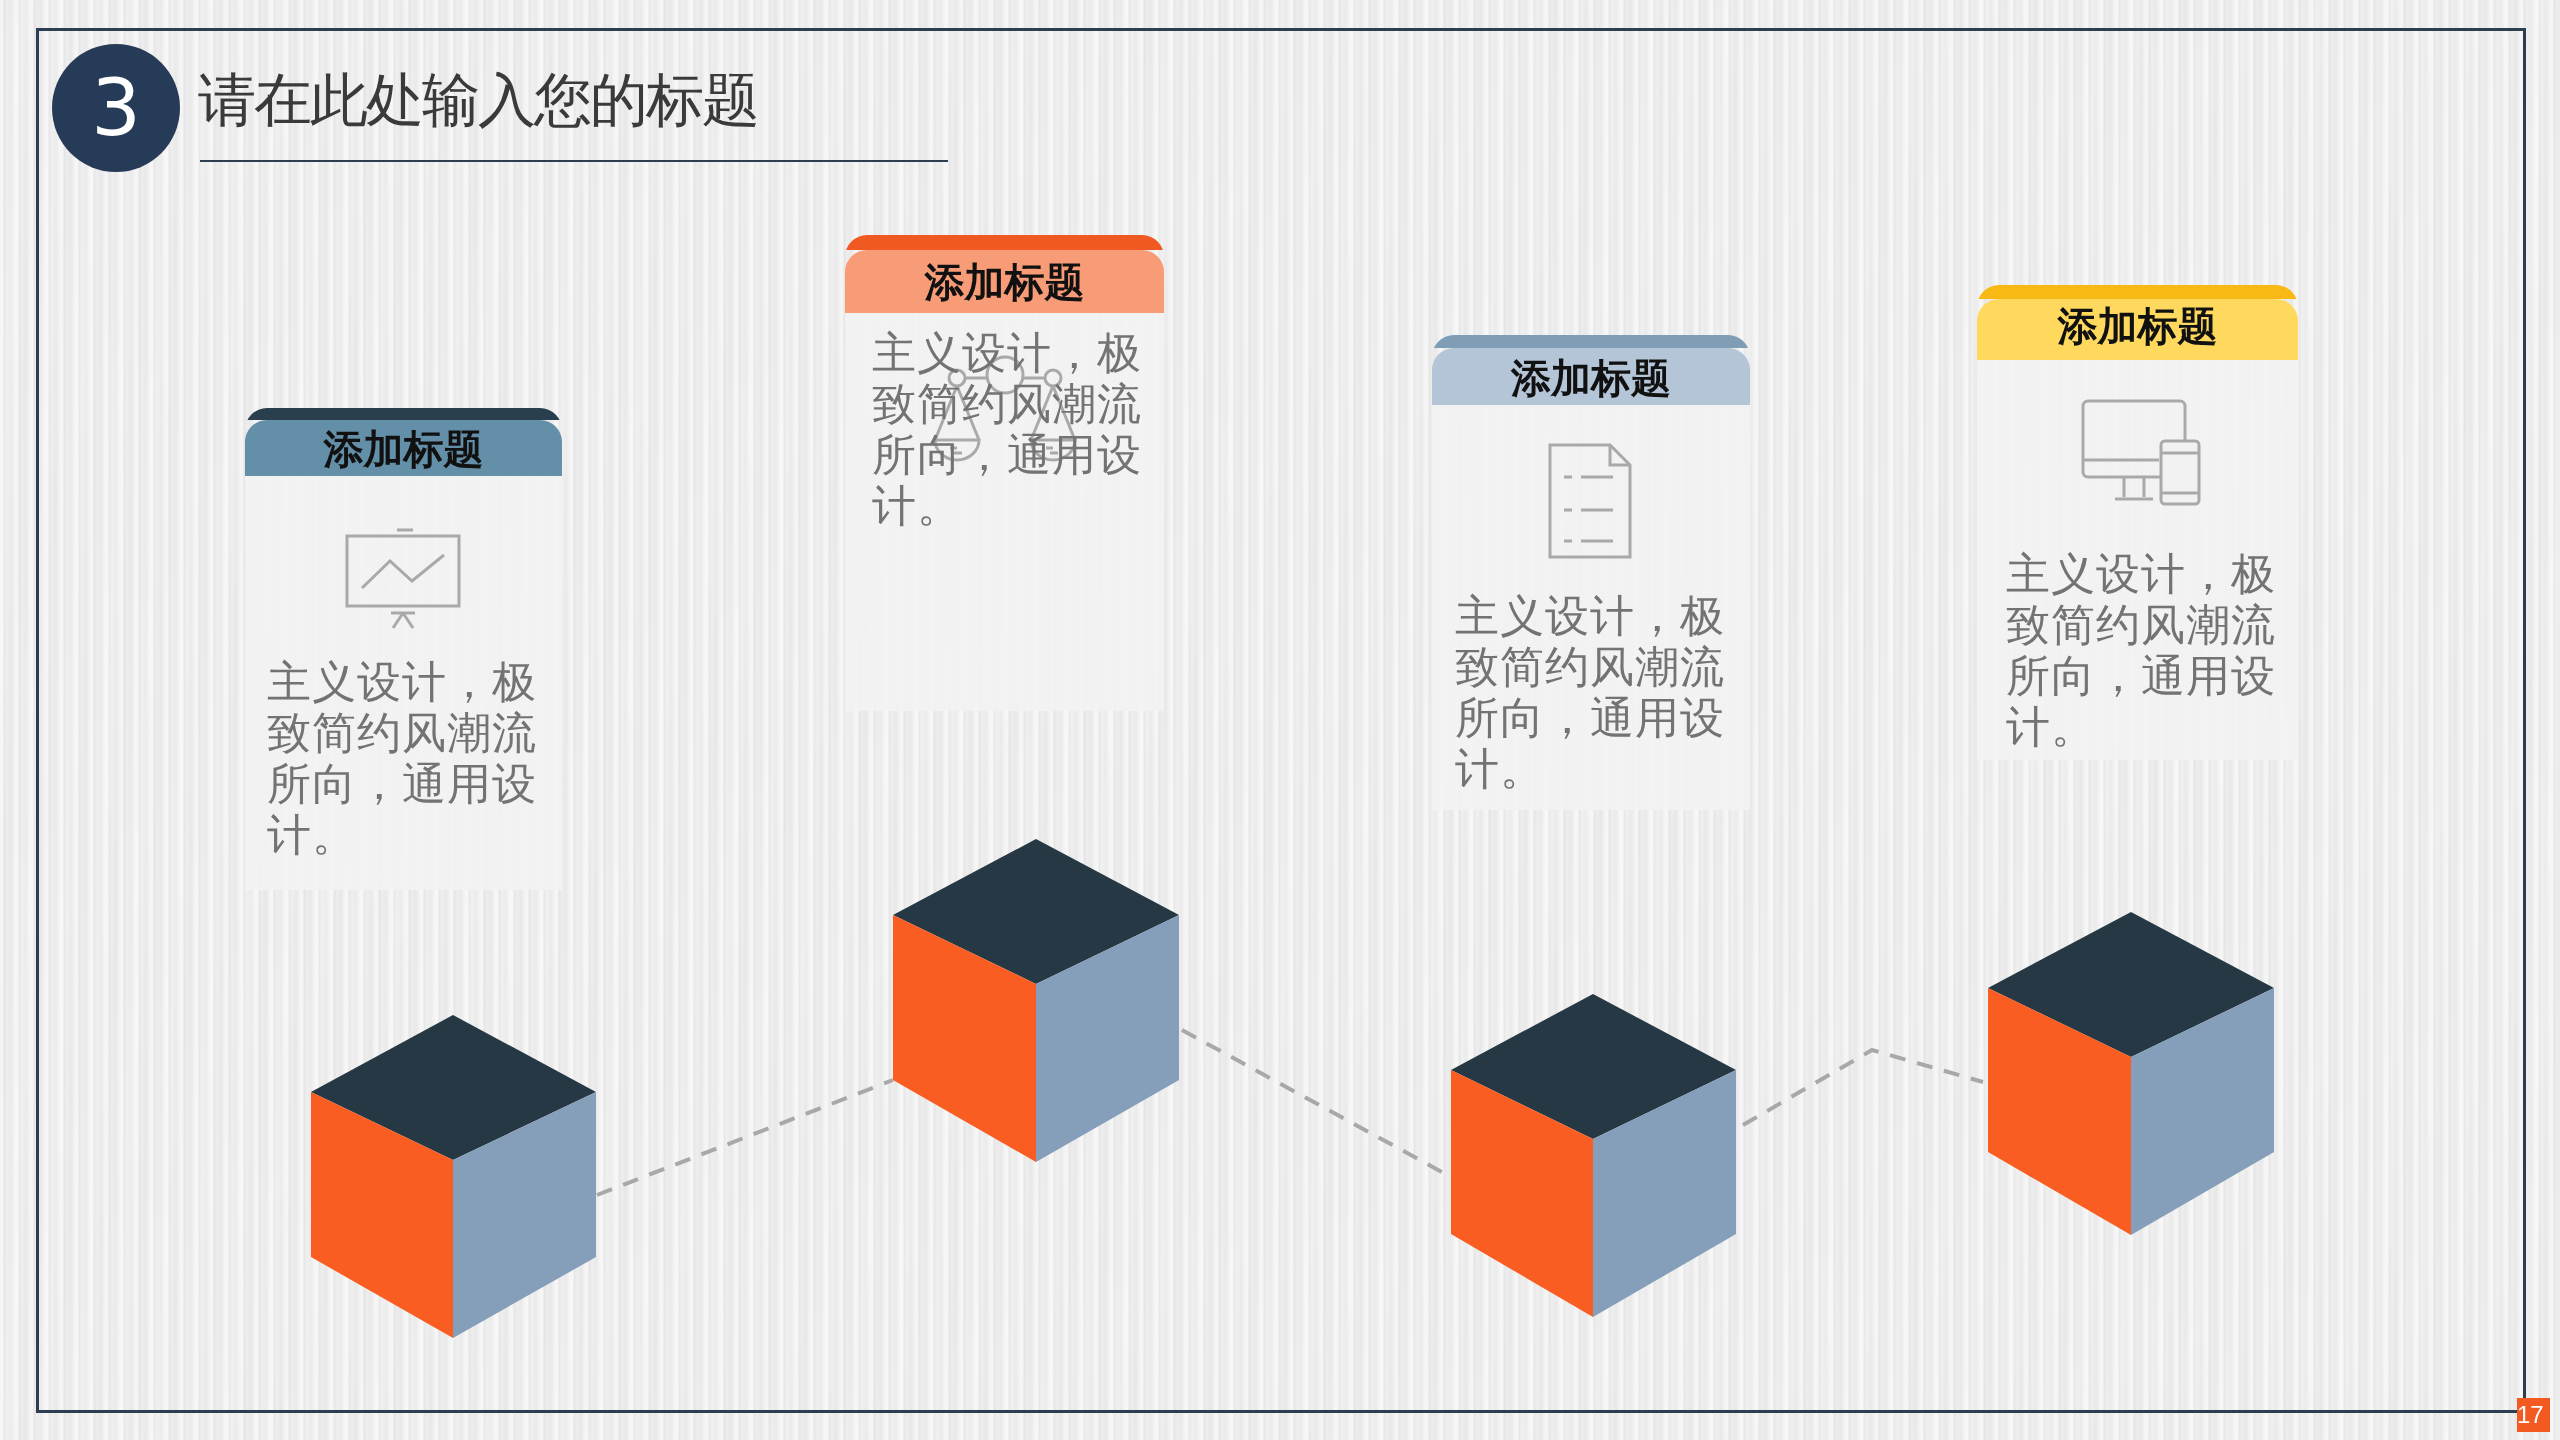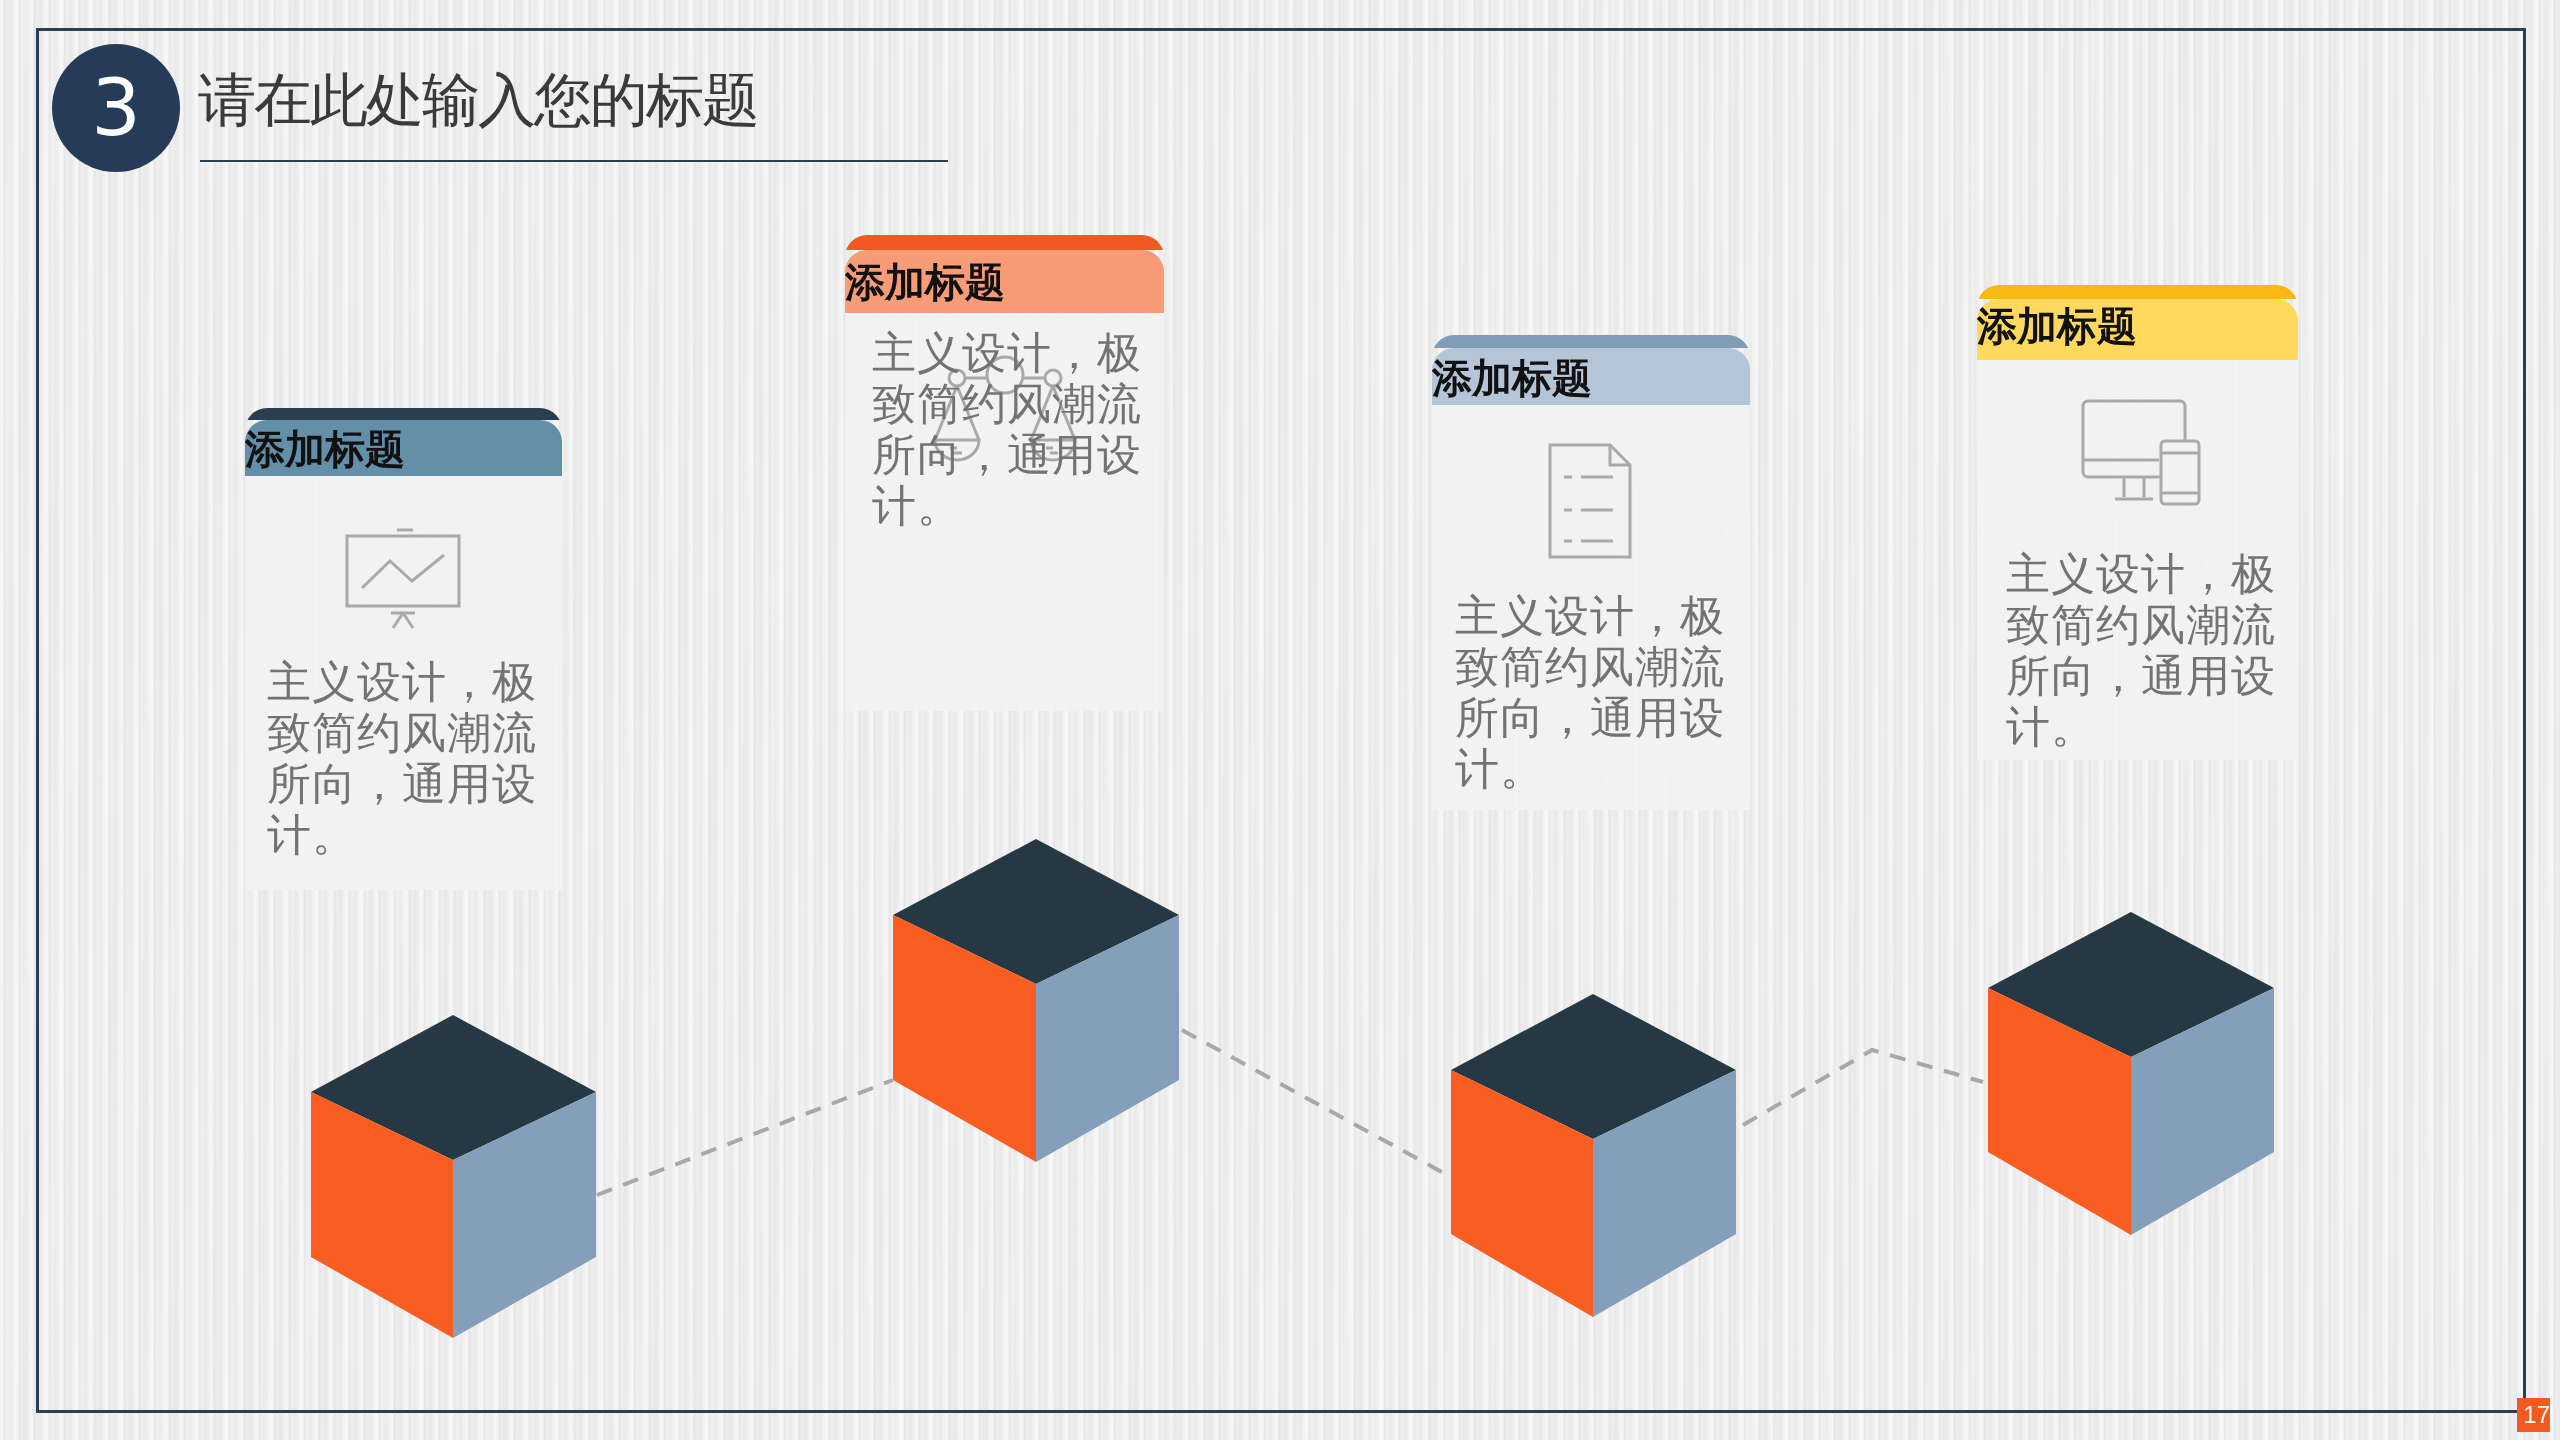--- a/index.html
+++ b/index.html
@@ -10,21 +10,21 @@
         repeating-linear-gradient(90deg, rgba(255,255,255,0.55) 0px, rgba(255,255,255,0.55) 3px, rgba(220,220,220,0.35) 4px, rgba(245,245,245,0.4) 7px, rgba(230,230,230,0.3) 11px, rgba(255,255,255,0.5) 15px),
         repeating-linear-gradient(92deg, rgba(210,210,210,0.18) 0px, rgba(255,255,255,0.1) 23px, rgba(200,200,200,0.15) 37px);
       font-family: "Liberation Sans", "DejaVu Sans", sans-serif;
     }
     .frame {
       position:absolute; left:36px; top:28px; width:2490px; height:1385px;
       border:3px solid #2c3e50; box-sizing:border-box;
     }
     .page-badge {
       position:absolute; left:2517px; top:1398px; width:33px; height:34px;
-      background:#f25a22; color:#fff; font-size:24px; line-height:34px; text-align:right;
+      background:#f25a22; color:#fff; font-size:24px; line-height:34px; text-align:left;
     }
     .num-circle {
       position:absolute; left:52px; top:44px; width:128px; height:128px; border-radius:50%;
       background:#263b57; color:#fff; font-size:78px; line-height:128px; text-align:center;
       font-family:"DejaVu Sans", sans-serif;
     }
     .title {
       position:absolute; left:198px; top:52px; font-size:58px; color:#3a3a3a; line-height:96px;
       font-family:"DejaVu Sans", sans-serif; letter-spacing:-2px;
     }
@@ -33,21 +33,21 @@
     }
     .card { position:absolute; }
     .card-header {
       position:relative; height:68px; border-radius:22px 22px 0 0; overflow:hidden;
     }
     .card-header .strip { position:absolute; left:0; right:0; top:0; height:12px; }
     .card-header .band {
       position:absolute; left:0; right:0; top:12px; bottom:0; border-radius:22px 22px 0 0;
     }
     .card-header .label {
-      position:absolute; left:0; right:0; top:14px; bottom:0; 
+      position:absolute; left:0; right:0; top:14px; bottom:0; text-align:center;
       font-size:40px; font-weight:bold; color:#111; line-height:54px;
       font-family:"DejaVu Sans", sans-serif;
     }
     .card-body {
       background:rgba(242,242,242,0.92); position:relative;
     }
     .card-icon { position:absolute; }
     .card-text {
       position:absolute; font-family:"DejaVu Serif", "Liberation Serif", serif;
       font-size:44px; line-height:51px; color:#737373; letter-spacing:1px;

